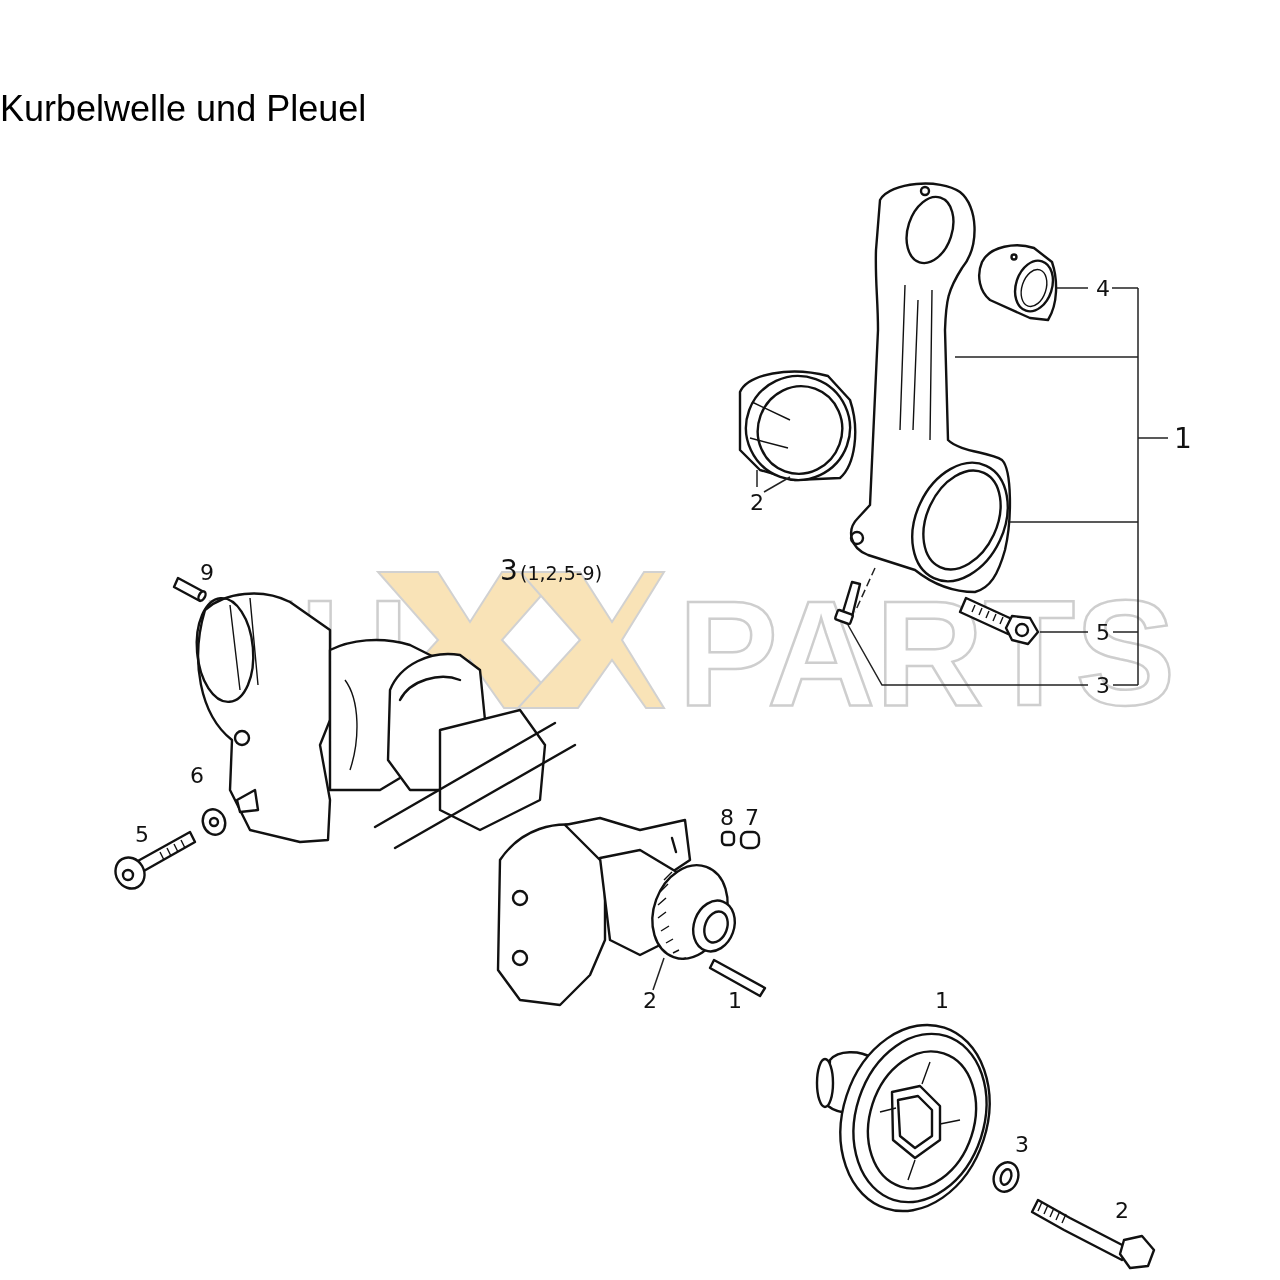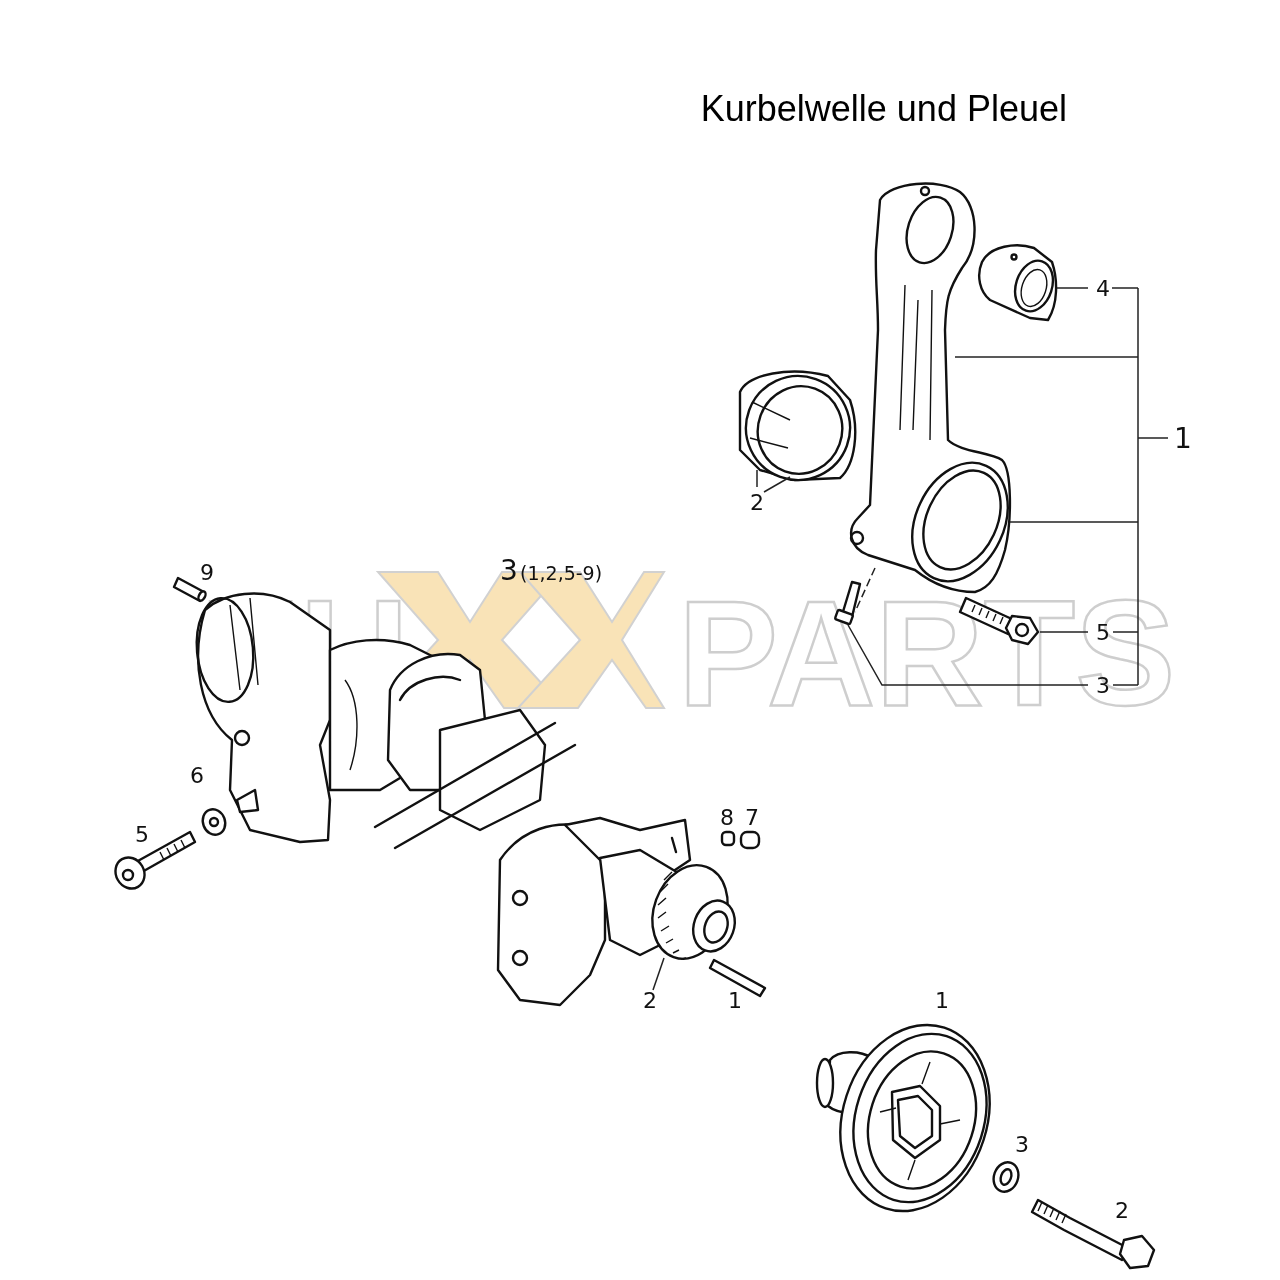--- a/index.html
+++ b/index.html
@@ -1,18 +1,18 @@
 <!DOCTYPE html>
 <html><head>
 <meta charset="utf-8">
 <style>
   html, body { margin: 0; padding: 0; background: #ffffff; }
   body { width: 1280px; height: 1280px; position: relative; overflow: hidden;
          font-family: "Liberation Sans", sans-serif; }
-  .title { position: absolute; left: 0; top: 88px; width: 1067px; text-align: right;
+  .title { position: absolute; left: 0; top: 88px; width: 1067px; text-align: left;
            font-size: 36px; color: #000; font-family: "Liberation Sans", sans-serif; }
   svg.canvas { position: absolute; left: 0; top: 0; }
   .lbl { font-family: "DejaVu Sans", sans-serif; font-size: 22px; fill: #111; }
   .lbl-big { font-family: "DejaVu Sans", sans-serif; font-size: 28px; fill: #111; }
   .lbl-small { font-family: "DejaVu Sans", sans-serif; font-size: 19px; fill: #111; }
   .ink { fill: none; stroke: #111; stroke-width: 2.4; stroke-linejoin: round; stroke-linecap: round; }
   .ink-thin { fill: none; stroke: #111; stroke-width: 1.4; }
   .fillw { fill: #fff; stroke: #111; stroke-width: 2.4; stroke-linejoin: round; }
   .lead { fill: none; stroke: #222; stroke-width: 1.5; }
   .wm-x { fill: #f9e2b4; stroke: #cfcfcf; stroke-width: 2; }

